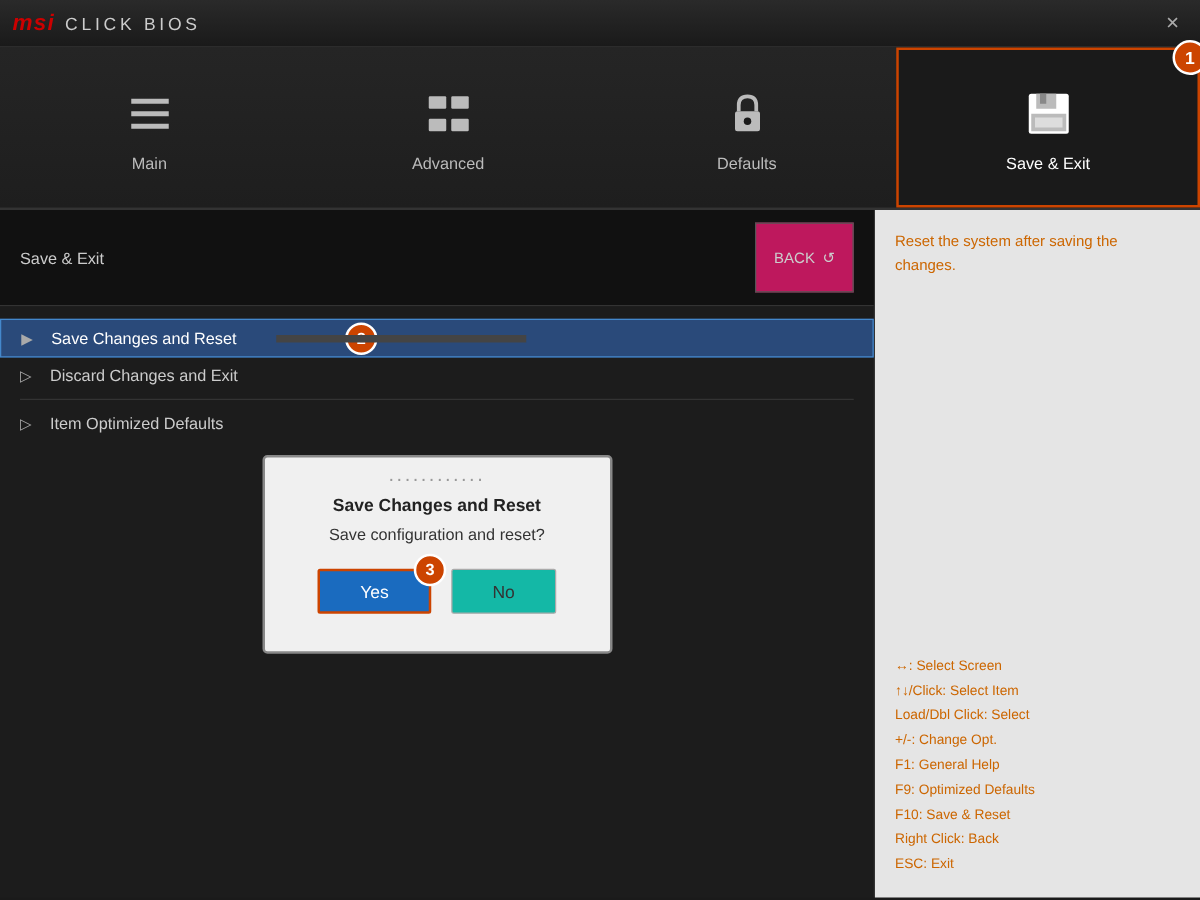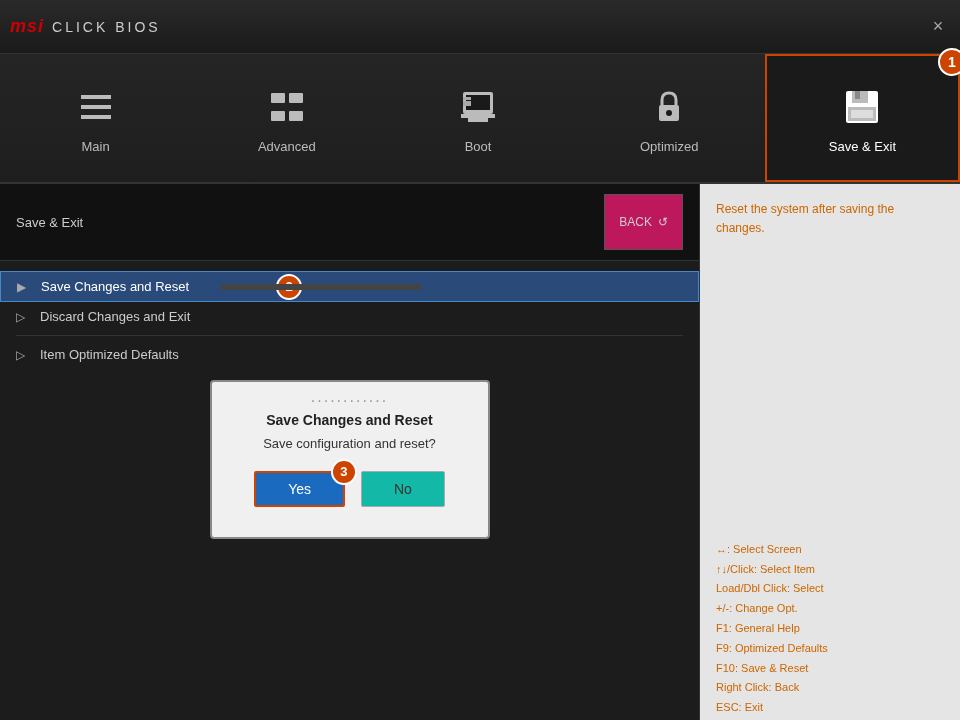--- a/index.html
+++ b/index.html
@@ -9,21 +9,21 @@
       height: 720px;
       background: #1a1a1a;
       font-family: 'Segoe UI', Arial, sans-serif;
       overflow: hidden;
       position: relative;
     }
 
     
     .title-bar {
       width: 100%;
-      height: 54px;
+      height: 38px;
       background: linear-gradient(to bottom, #2a2a2a, #1a1a1a);
       display: flex;
       align-items: center;
       justify-content: space-between;
       padding: 0 10px;
       border-bottom: 1px solid #333;
     }
 
     .title-bar-logo {
       display: flex;
@@ -379,43 +379,30 @@
       <svg viewBox="0 0 40 40" xmlns="http://www.w3.org/2000/svg">
         <rect x="4" y="6" width="14" height="10" rx="1"></rect>
         <rect x="22" y="6" width="14" height="10" rx="1"></rect>
         <rect x="4" y="24" width="14" height="10" rx="1"></rect>
         <rect x="22" y="24" width="14" height="10" rx="1"></rect>
       </svg>
     </div>
     <span class="nav-tab-label">Advanced</span>
   </div>
 
-  <div class="nav-tab">
-    <div class="nav-tab-icon">
-      <svg viewBox="0 0 40 40" xmlns="http://www.w3.org/2000/svg">
-        <rect x="5" y="5" width="30" height="22" rx="2"></rect>
-        <rect x="8" y="8" width="24" height="15" fill="#1a1a1a"></rect>
-        <rect x="3" y="27" width="34" height="4"></rect>
-        <rect x="10" y="31" width="20" height="4"></rect>
-        <rect x="5" y="14" width="8" height="5" fill="#aaa"></rect>
-        <rect x="5" y="10" width="8" height="3" fill="#aaa"></rect>
-      </svg>
-    </div>
-    <span class="nav-tab-label">Boot</span>
-  </div>
 
   <div class="nav-tab">
     <div class="nav-tab-icon">
       <svg viewBox="0 0 40 40" xmlns="http://www.w3.org/2000/svg">
         <rect x="10" y="18" width="20" height="16" rx="2"></rect>
         <path d="M13,18 L13,13 Q13,6 20,6 Q27,6 27,13 L27,18" fill="none" stroke="#bbb" stroke-width="3"></path>
         <circle cx="20" cy="26" r="3" fill="#1a1a1a"></circle>
       </svg>
     </div>
-    <span class="nav-tab-label">Optimized</span>
+    <span class="nav-tab-label">Defaults</span>
   </div>
 
   <div class="nav-tab active" style="position:relative;">
     <div class="nav-tab-icon">
       <svg viewBox="0 0 40 40" xmlns="http://www.w3.org/2000/svg">
         <rect x="4" y="4" width="32" height="32" rx="2" fill="#fff"></rect>
         <rect x="10" y="4" width="16" height="12" fill="#bbb"></rect>
         <rect x="13" y="4" width="5" height="8" fill="#888"></rect>
         <rect x="6" y="20" width="28" height="14" fill="#bbb"></rect>
         <rect x="9" y="23" width="22" height="8" fill="#ddd"></rect>

